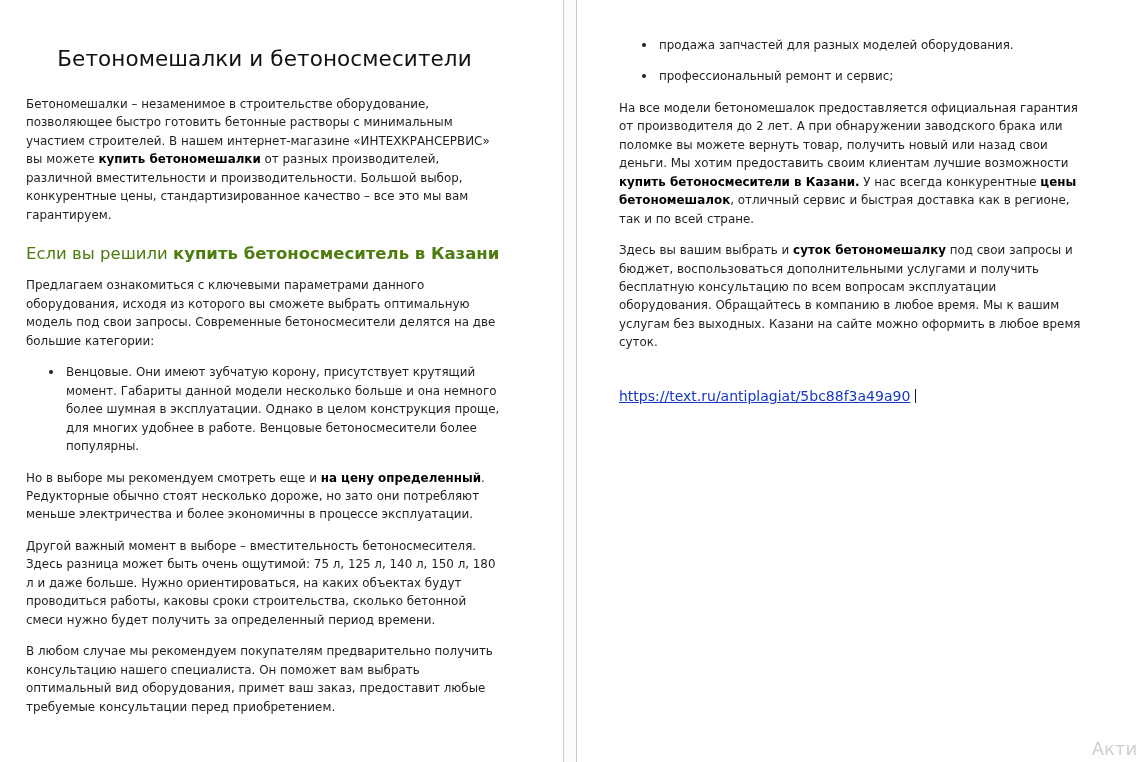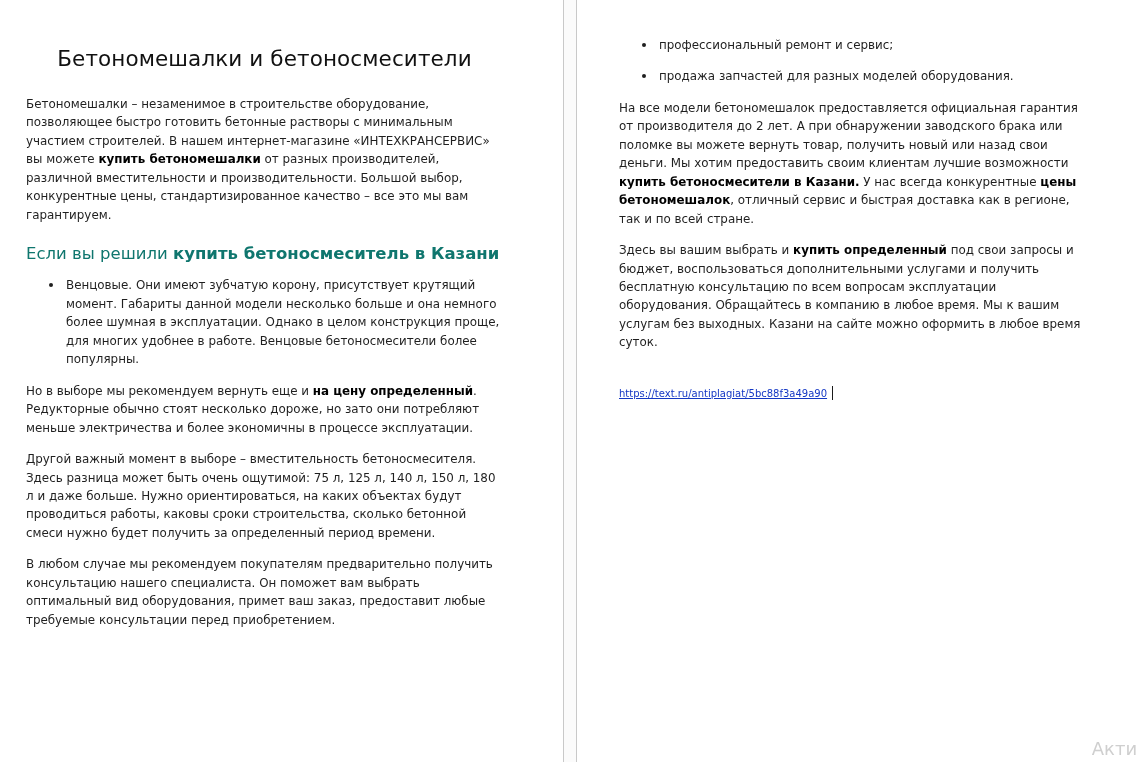--- a/index.html
+++ b/index.html
@@ -57,21 +57,21 @@
     margin: 0 0 22px 0;
     letter-spacing: 0.1px;
     color: #111111;
     line-height: 1.25;
   }
 
   h2.doc-h2 {
     font-size: 16.5px;
     font-weight: 400;
     margin: 19px 0 12px 0;
-    color: #0f766e;
+    color: #4d7c0f;
     line-height: 1.3;
   }
   h2.doc-h2 b { font-weight: 700; }
 
   p.doc-p {
     font-size: 11.9px;
     line-height: 1.55;
     margin: 11px 0 13px 0;
     color: #1f1f1f;
     text-align: left;
@@ -104,21 +104,21 @@
   .link-block {
     margin-top: 34px;
     font-size: 11.9px;
     line-height: 1.5;
     display: flex;
     align-items: center;
   }
   a.doc-link {
     color: #1437c4;
     text-decoration: underline;
-    font-size: 10px;
+    font-size: 14px;
   }
   .text-caret {
     display: inline-block;
     width: 1px;
     height: 14px;
     background: #1a1a1a;
     margin-left: 5px;
     vertical-align: middle;
   }
 
@@ -151,52 +151,53 @@
       <h1 class="doc-title">Бетономешалки и бетоносмесители</h1>
 
       <p class="doc-p">
         <span>Бетономешалки – незаменимое в строительстве оборудование, позволяющее быстро готовить бетонные растворы с минимальным участием строителей. В нашем интернет-магазине «ИНТЕХКРАНСЕРВИС» вы можете </span><b>купить бетономешалки</b><span> от разных производителей, различной вместительности и производительности. Большой выбор, конкурентные цены, стандартизированное качество – все это мы вам гарантируем.</span>
       </p>
 
       <h2 class="doc-h2">
         <span>Если вы решили </span><b>купить бетоносмеситель в Казани</b>
       </h2>
 
+      <p class="doc-p">Предлагаем ознакомиться с ключевыми параметрами данного оборудования, исходя из которого вы сможете выбрать оптимальную модель под свои запросы. Современные бетоносмесители делятся на две большие категории:</p>
 
       <ul class="doc-list">
         <li>Венцовые. Они имеют зубчатую корону, присутствует крутящий момент. Габариты данной модели несколько больше и она немного более шумная в эксплуатации. Однако в целом конструкция проще, для многих удобнее в работе. Венцовые бетоносмесители более популярны.</li>
       </ul>
 
       <p class="doc-p">
-        <span>Но в выборе мы рекомендуем вернуть еще и </span><b>на цену определенный</b><span>. Редукторные обычно стоят несколько дороже, но зато они потребляют меньше электричества и более экономичны в процессе эксплуатации.</span>
+        <span>Но в выборе мы рекомендуем смотреть еще и </span><b>на цену определенный</b><span>. Редукторные обычно стоят несколько дороже, но зато они потребляют меньше электричества и более экономичны в процессе эксплуатации.</span>
       </p>
 
       <p class="doc-p">Другой важный момент в выборе – вместительность бетоносмесителя. Здесь разница может быть очень ощутимой: 75 л, 125 л, 140 л, 150 л, 180 л и даже больше. Нужно ориентироваться, на каких объектах будут проводиться работы, каковы сроки строительства, сколько бетонной смеси нужно будет получить за определенный период времени.</p>
 
       <p class="doc-p">В любом случае мы рекомендуем покупателям предварительно получить консультацию нашего специалиста. Он поможет вам выбрать оптимальный вид оборудования, примет ваш заказ, предоставит любые требуемые консультации перед приобретением.</p>
 
     </div>
   </div>
 
   <div class="page-gap"></div>
 
   <div class="page page-right">
     <div class="page-body-right">
 
       <ul class="doc-list">
+        <li>продажа запчастей для разных моделей оборудования.</li>
         <li>профессиональный ремонт и сервис;</li>
-        <li>продажа запчастей для разных моделей оборудования.</li>
       </ul>
 
       <p class="doc-p">
         <span>На все модели бетономешалок предоставляется официальная гарантия от производителя до 2 лет. А при обнаружении заводского брака или поломке вы можете вернуть товар, получить новый или назад свои деньги. Мы хотим предоставить своим клиентам лучшие возможности </span><b>купить бетоносмесители в Казани.</b><span> У нас всегда конкурентные </span><b>цены бетономешалок</b><span>, отличный сервис и быстрая доставка как в регионе, так и по всей стране.</span>
       </p>
 
       <p class="doc-p">
-        <span>Здесь вы вашим выбрать и </span><b>купить определенный</b><span> под свои запросы и бюджет, воспользоваться дополнительными услугами и получить бесплатную консультацию по всем вопросам эксплуатации оборудования. Обращайтесь в компанию в любое время. Мы к вашим услугам без выходных. Казани на сайте можно оформить в любое время суток.</span>
+        <span>Здесь вы вашим выбрать и </span><b>суток бетономешалку</b><span> под свои запросы и бюджет, воспользоваться дополнительными услугами и получить бесплатную консультацию по всем вопросам эксплуатации оборудования. Обращайтесь в компанию в любое время. Мы к вашим услугам без выходных. Казани на сайте можно оформить в любое время суток.</span>
       </p>
 
       <div class="link-block">
         <a class="doc-link" href="#">https://text.ru/antiplagiat/5bc88f3a49a90</a>
           <span class="text-caret"></span>
       </div>
 
     </div>
   </div>
 

